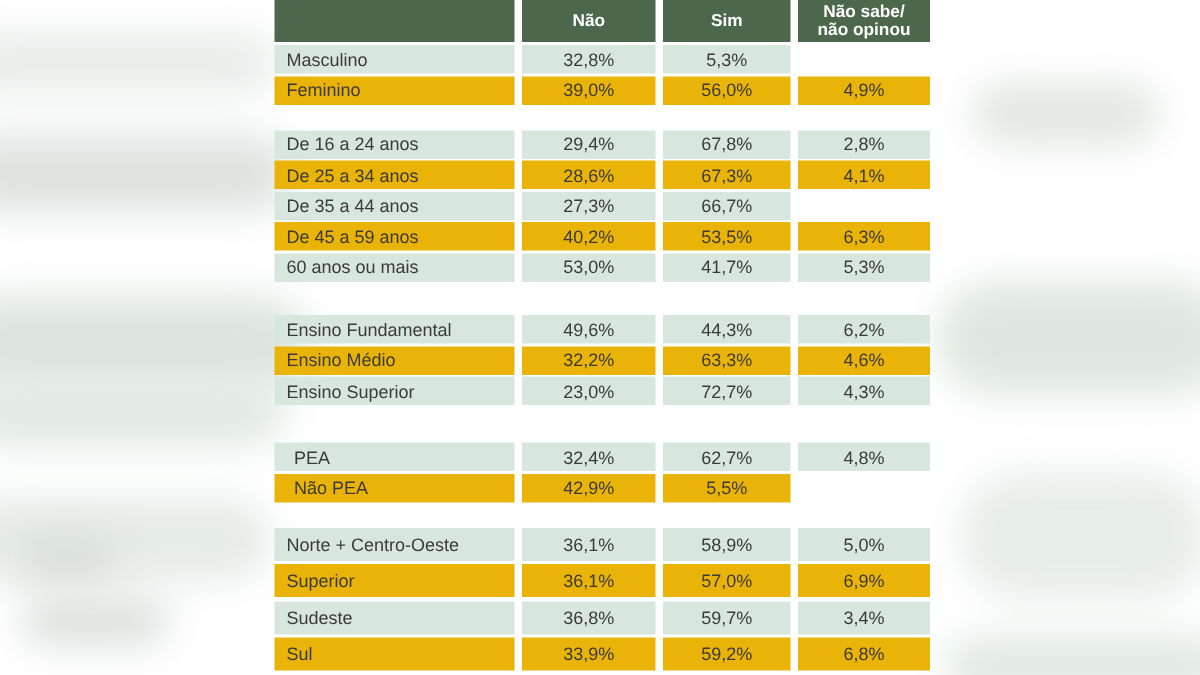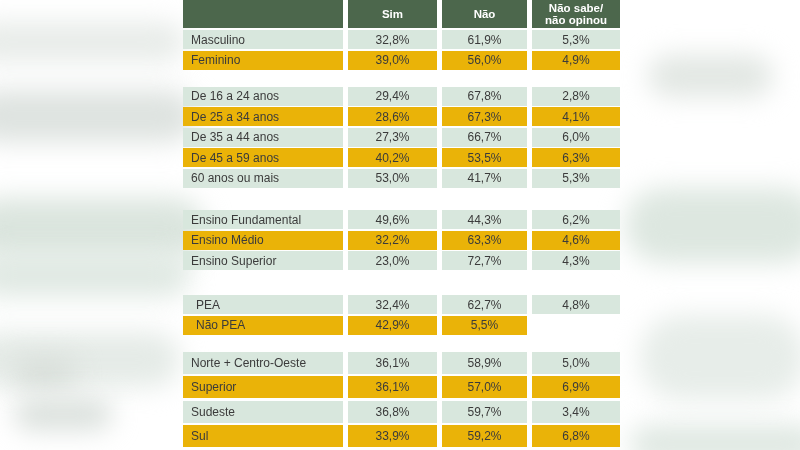--- a/index.html
+++ b/index.html
@@ -79,33 +79,32 @@
   <div class="blob" style="left:648px; top:55px;  width:125px; height:42px; background:#e2e7e3;"></div>
   <div class="blob" style="left:625px; top:188px; width:195px; height:75px; background:#dde7e0;"></div>
   <div class="blob" style="left:640px; top:315px; width:165px; height:85px; background:#e7ede9;"></div>
   <div class="blob" style="left:630px; top:425px; width:190px; height:38px; background:#dfe8e2;"></div>
 </div>
 
 <div class="results-table">
 
   <div class="trow thead">
     <div class="cell"></div>
+    <div class="cell">Não</div>
     <div class="cell">Sim</div>
-    <div class="cell">Não</div>
     <div class="cell">
       <span>Não sabe/</span>
       <span>não opinou</span>
     </div>
   </div>
 
   <div>
     <div class="trow body-row dark">
       <div class="cell label">Masculino</div>
       <div class="cell val">32,8%</div>
-      <div class="cell val">61,9%</div>
       <div class="cell val">5,3%</div>
     </div>
     <div class="trow body-row light">
       <div class="cell label">Feminino</div>
       <div class="cell val">39,0%</div>
       <div class="cell val">56,0%</div>
       <div class="cell val">4,9%</div>
     </div>
   </div>
   <div class="spacer sp-a"></div>
@@ -120,21 +119,20 @@
     <div class="trow body-row light">
       <div class="cell label">De 25 a 34 anos</div>
       <div class="cell val">28,6%</div>
       <div class="cell val">67,3%</div>
       <div class="cell val">4,1%</div>
     </div>
     <div class="trow body-row dark">
       <div class="cell label">De 35 a 44 anos</div>
       <div class="cell val">27,3%</div>
       <div class="cell val">66,7%</div>
-      <div class="cell val">6,0%</div>
     </div>
     <div class="trow body-row light">
       <div class="cell label">De 45 a 59 anos</div>
       <div class="cell val">40,2%</div>
       <div class="cell val">53,5%</div>
       <div class="cell val">6,3%</div>
     </div>
     <div class="trow body-row dark">
       <div class="cell label">60 anos ou mais</div>
       <div class="cell val">53,0%</div>

